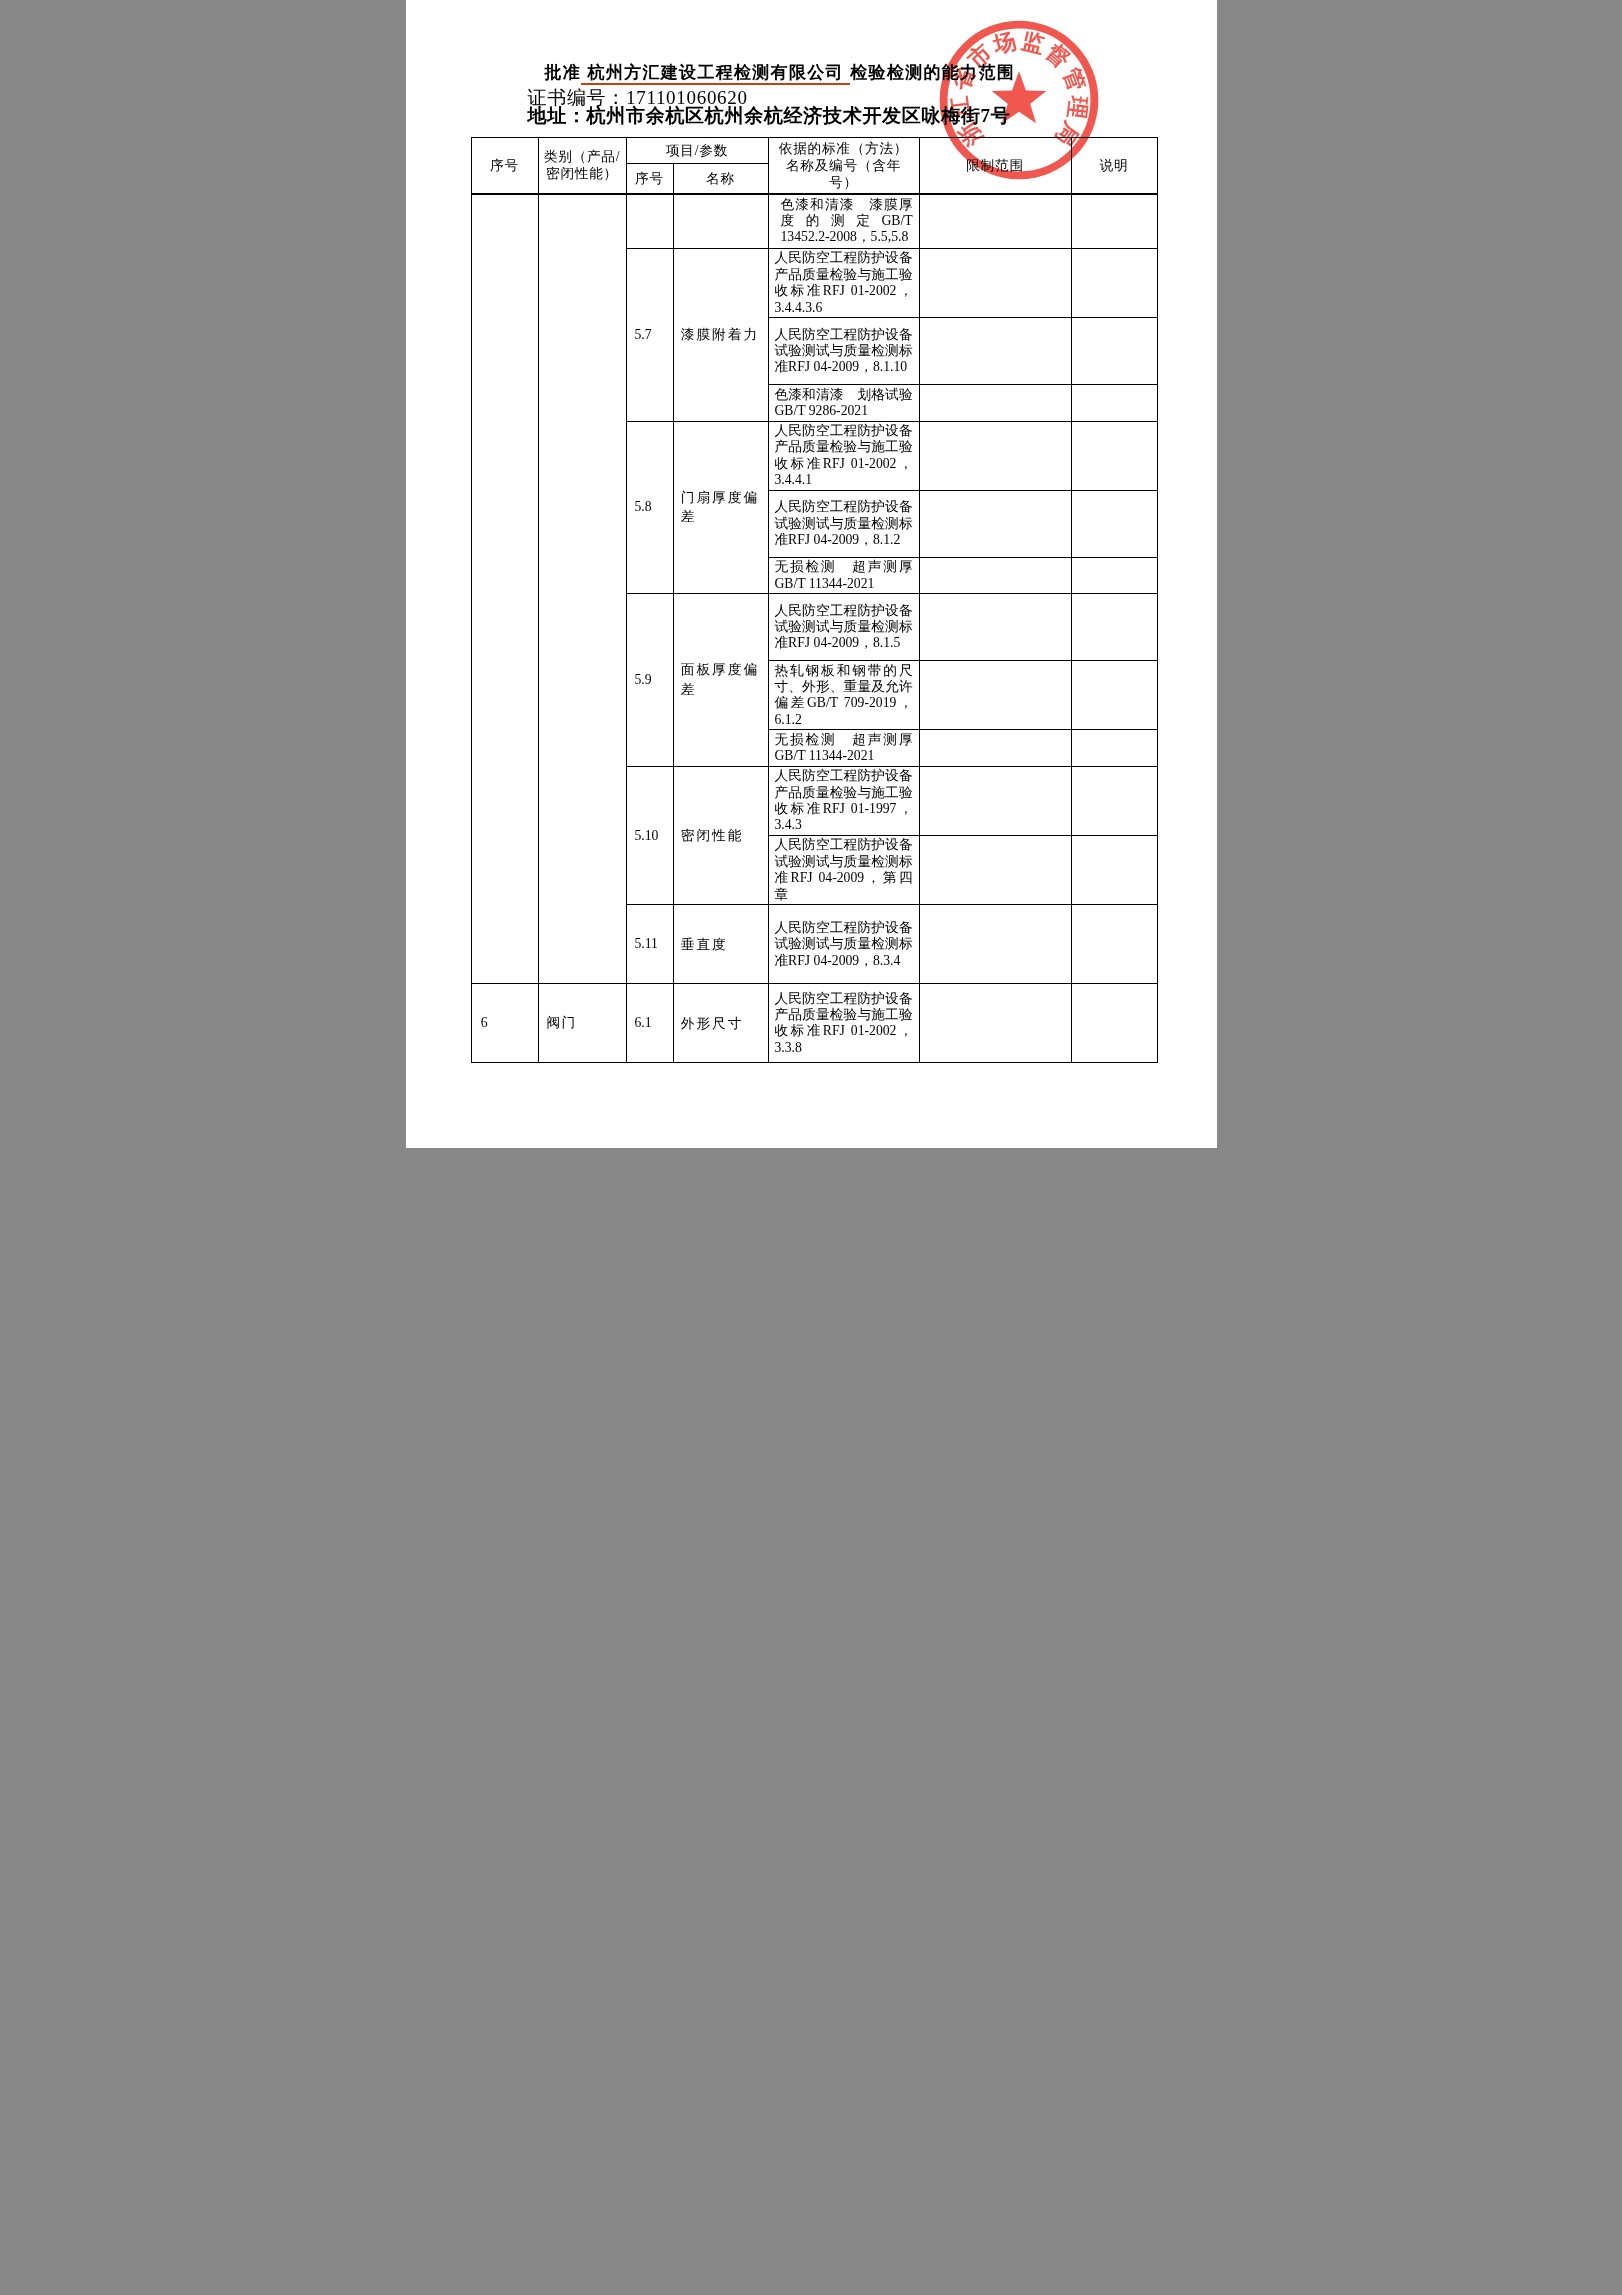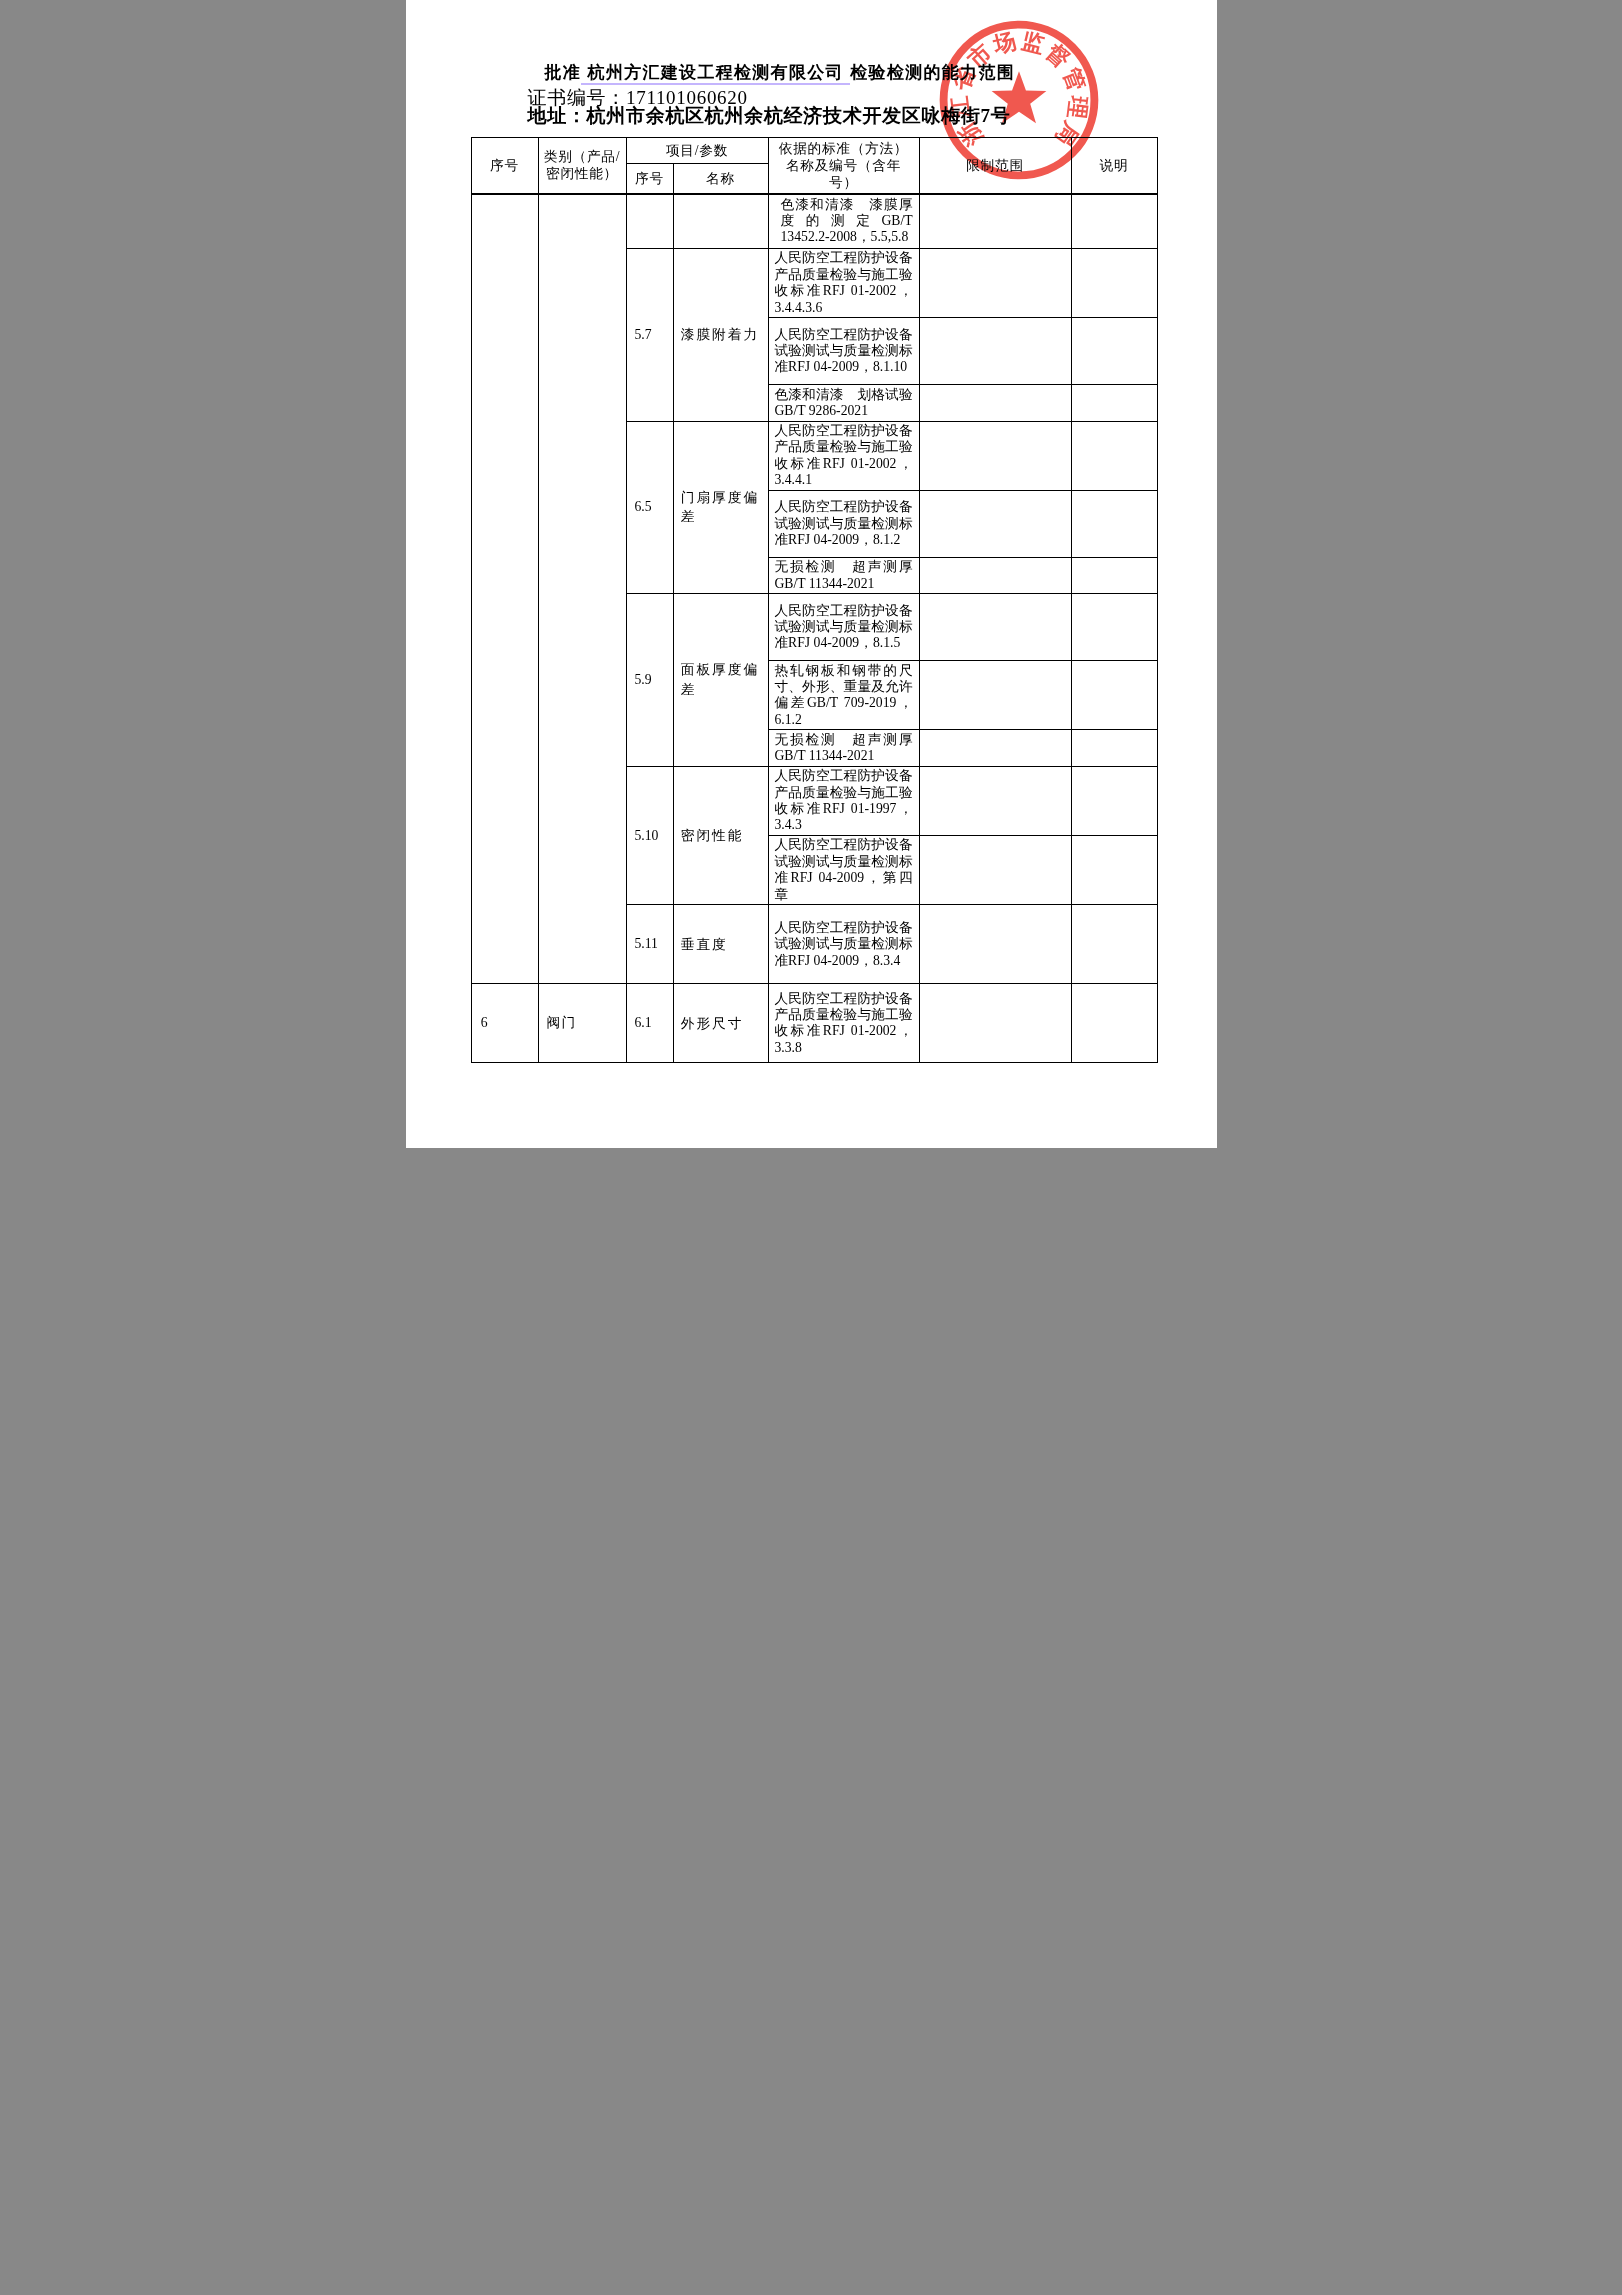--- a/index.html
+++ b/index.html
@@ -11,21 +11,21 @@
     font-family:"Liberation Serif","DejaVu Serif",serif;
     color:#000;
     overflow:hidden;
   }
   
   .title-line{
     position:absolute;top:61px;left:139px;
     font-size:17px;font-weight:bold;letter-spacing:1.3px;white-space:nowrap;
   }
   .company-underline{
-    border-bottom:2px solid #c4b5fd;
+    border-bottom:2px solid #c2410c;
     padding:0 6.5px 1.3px 6.5px;
   }
   .meta-line{
     position:absolute;left:122px;
     font-size:19px;letter-spacing:0.7px;white-space:nowrap;
   }
   .meta-cert{top:85px;}
   .meta-addr{top:103px;font-weight:bold;}
   
   table.cap{
@@ -139,21 +139,21 @@
         <td class="limit-cell"></td>
         <td class="note-cell"></td>
       </tr>
       <tr class="r2">
         <td class="std-cell">色漆和清漆　划格试验GB/T 9286-2021</td>
         <td class="limit-cell"></td>
         <td class="note-cell"></td>
       </tr>
 
       <tr class="r4">
-        <td rowspan="3" class="item-seq-cell">6.5</td>
+        <td rowspan="3" class="item-seq-cell">5.8</td>
         <td rowspan="3" class="item-name-cell">门扇厚度偏差</td>
         <td class="std-cell">人民防空工程防护设备产品质量检验与施工验收标准RFJ 01-2002，3.4.4.1</td>
         <td class="limit-cell"></td>
         <td class="note-cell"></td>
       </tr>
       <tr class="r4">
         <td class="std-cell">人民防空工程防护设备试验测试与质量检测标准RFJ 04-2009，8.1.2</td>
         <td class="limit-cell"></td>
         <td class="note-cell"></td>
       </tr>

